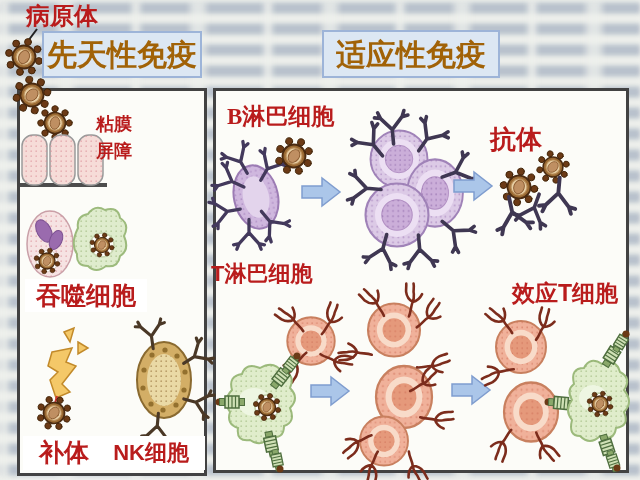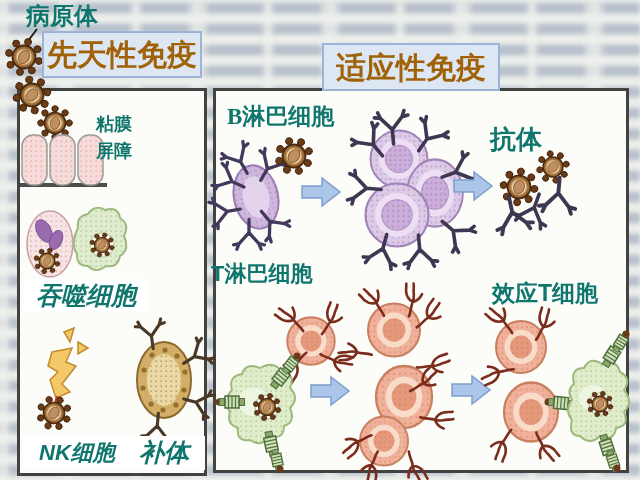--- a/index.html
+++ b/index.html
@@ -14,30 +14,30 @@
     background:repeating-linear-gradient(90deg,
       rgba(238,240,236,.95) 0 8px, rgba(238,240,236,0) 8px 58px,
       rgba(238,240,236,.75) 58px 74px, rgba(238,240,236,0) 74px 132px);
     filter:blur(3px);}
   .panel{position:absolute;background:#fcfcf8;border:3px solid #424242;
          box-sizing:border-box;z-index:1;}
   #panel-innate{left:17px;top:88px;width:190px;height:388px;}
   #panel-adaptive{left:213px;top:88px;width:416px;height:385px;}
   svg.art{position:absolute;left:0;top:0;z-index:2;}
   symbol{overflow:visible;}
-  .lbl{position:absolute;z-index:3;color:#0f766e;font-weight:bold;
+  .lbl{position:absolute;z-index:3;color:#b91c1c;font-weight:bold;
        white-space:nowrap;line-height:1.1;}
   .hdr{position:absolute;z-index:3;background:#dce7f3;
        border:2px solid #9db4d8;box-sizing:border-box;display:flex;
        align-items:flex-end;justify-content:center;font-weight:bold;
        font-size:30px;color:#a16207;}
   #hdr-innate{left:42px;top:31px;width:160px;height:47px;}
-  #hdr-adaptive{left:322px;top:30px;width:178px;height:48px;margin-top:13px;}
+  #hdr-adaptive{left:322px;top:30px;width:178px;height:48px;}
   .strip{position:absolute;z-index:3;background:#ffffff;display:flex;
-         align-items:center;font-style:italic;}
+         align-items:center;}
   #strip-phago{left:25px;top:279px;width:122px;height:33px;
                justify-content:center;}
   #strip-bottom{left:23px;top:436px;width:182px;height:34px;
                 justify-content:space-around;padding:0 4px;box-sizing:border-box;}
 </style>
 </head>
 <body>
 
 <div class="bg-smudge"></div>
 <div class="bg-break"></div>
@@ -329,23 +329,23 @@
 <div class="lbl" style="left:96px;top:111px;font-size:18px;line-height:27px;">
   <div>粘膜</div>
   <div>屏障</div>
 </div>
 
 <div class="strip" id="strip-phago">
   <span class="lbl" style="position:static;font-size:25px;">吞噬细胞</span>
 </div>
 
 <div class="strip" id="strip-bottom">
+  <span class="lbl" style="position:static;font-size:25px;">补体</span>
   <span class="lbl" style="position:static;font-size:22px;">NK细胞</span>
-  <span class="lbl" style="position:static;font-size:25px;">补体</span>
 </div>
 
 <div class="lbl" style="left:227px;top:104px;font-size:23px;font-family:Liberation Serif, serif;">B淋巴细胞</div>
 
 <div class="lbl" style="left:490px;top:108px;font-size:26px;margin-top:17px;">抗体</div>
 
 <div class="lbl" style="left:211px;top:262px;font-size:22px;">T淋巴细胞</div>
 
-<div class="lbl" style="left:492px;top:281px;font-size:23px;">效应T细胞</div>
+<div class="lbl" style="left:512px;top:281px;font-size:23px;">效应T细胞</div>
 
 </body></html>

